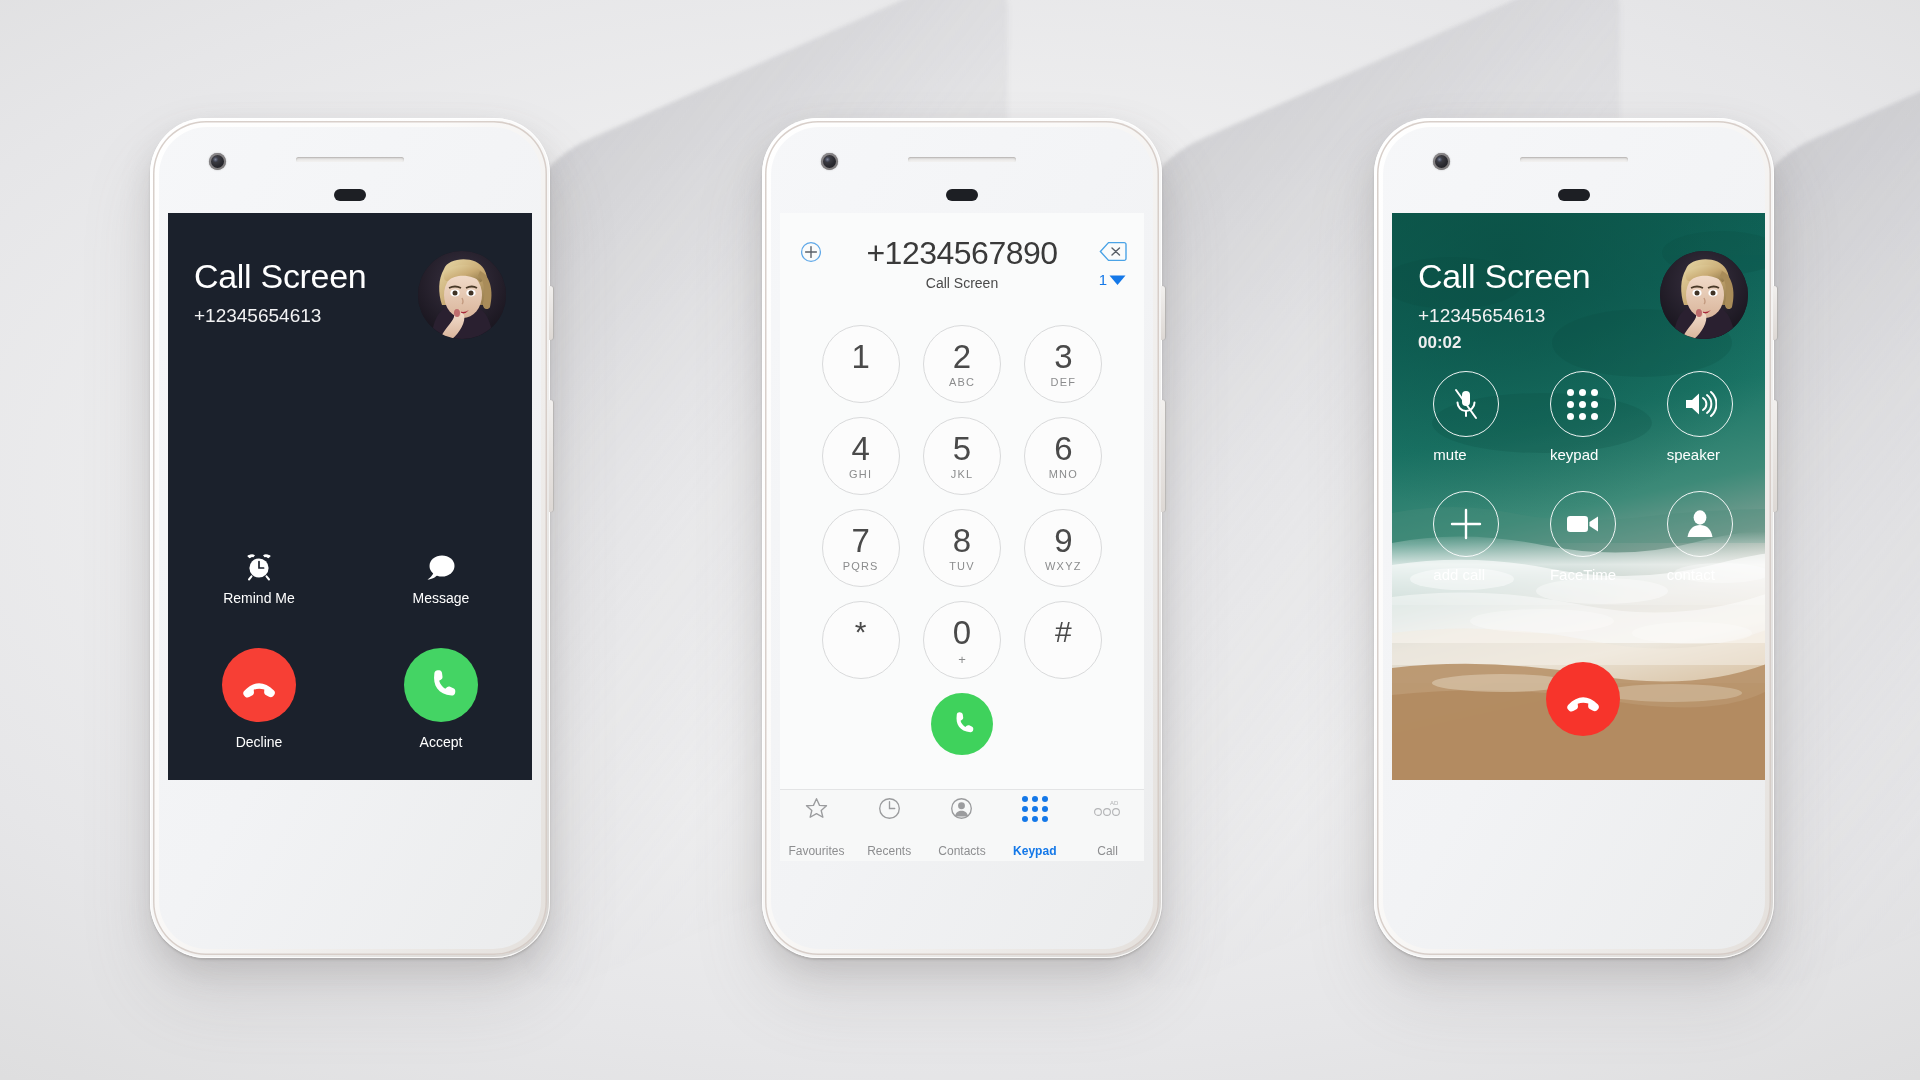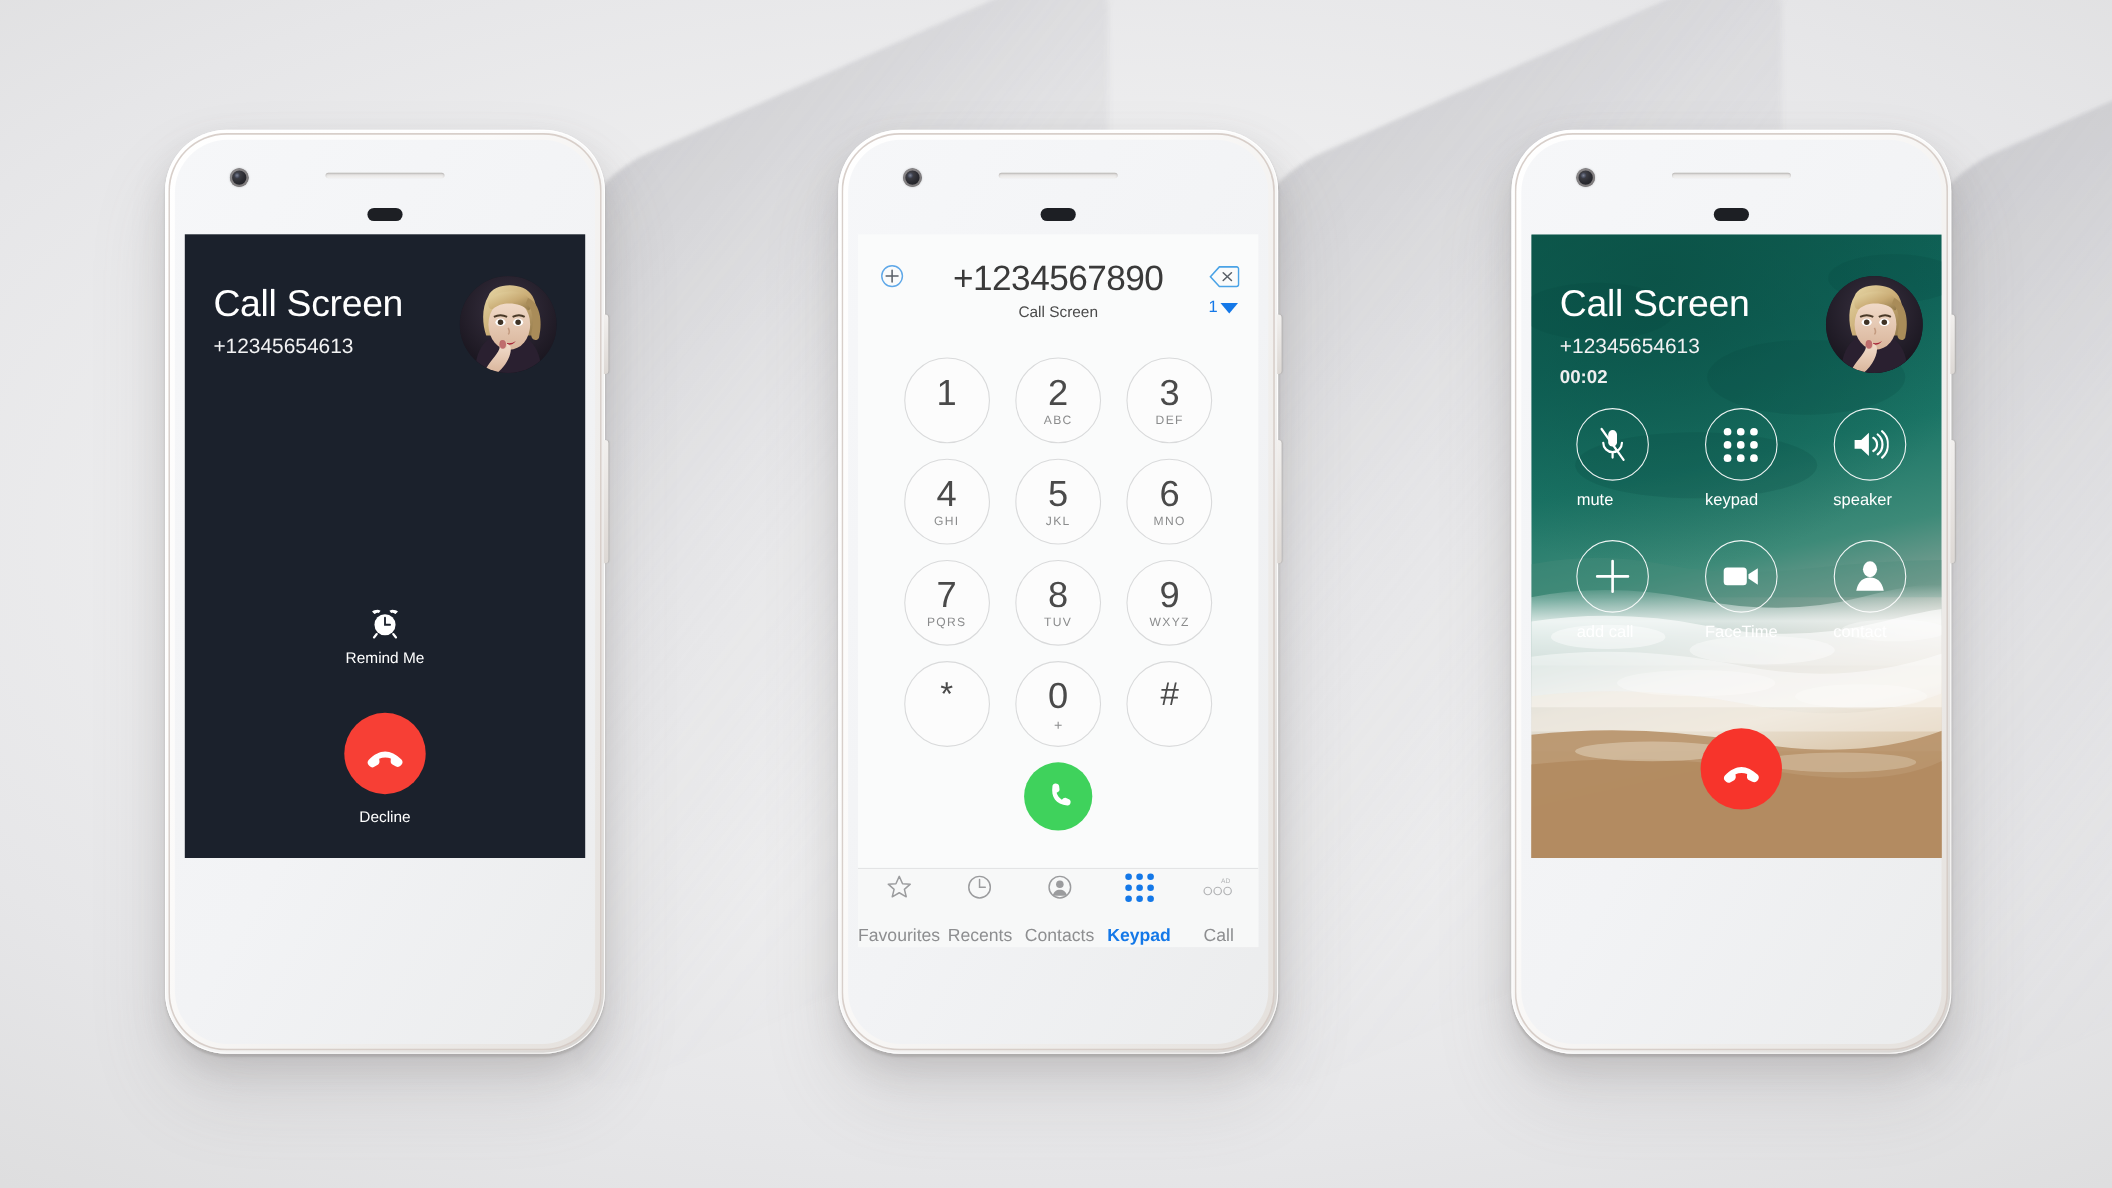--- a/index.html
+++ b/index.html
@@ -194,21 +194,21 @@
 
   .tabbar {
     position: absolute; left: 0; right: 0; bottom: 0;
     height: 72px;
     background: #f7f8f8;
     border-top: 1px solid #e3e4e5;
     display: flex; align-items: center;
   }
   .tab { flex: 1; text-align: center; color: #8d8e90; }
   .tab .ti { height: 30px; display:flex; align-items:center; justify-content:center; }
-  .tab .tl { font-size: 16px; margin-top: 20px; }
+  .tab .tl { font-size: 12px; margin-top: 20px; }
   .tab.active { color: #1478e8; }
   .tab.active .tl { font-weight: 700; }
 
   
   .s-incall { color: #fff; position: relative; }
   .wallpaper { position: absolute; inset: 0; }
   .ctrl-grid {
     position: absolute; left: 16px; right: 16px; top: 158px;
     display: grid;
     grid-template-columns: repeat(3, 1fr);
@@ -303,32 +303,49 @@
                 <path d="M4 4.2 A6 6 0 0 1 11 3.2 L9.4 5.2 A3.6 3.6 0 0 0 5.6 5.9 Z" fill="#fff"></path>
                 <path d="M26 4.2 A6 6 0 0 0 19 3.2 L20.6 5.2 A3.6 3.6 0 0 1 24.4 5.9 Z" fill="#fff"></path>
                 <circle cx="15" cy="16" r="9.6" fill="#fff"></circle>
                 <path d="M15 9.5 L15 16 L19.6 16" stroke="#1b212c" stroke-width="1.7" fill="none" stroke-linecap="round"></path>
                 <path d="M7.5 24.4 L5 27.5" stroke="#fff" stroke-width="2" stroke-linecap="round"></path>
                 <path d="M22.5 24.4 L25 27.5" stroke="#fff" stroke-width="2" stroke-linecap="round"></path>
               </svg>
             </div>
             <div class="lb">Remind Me</div>
           </div>
+          <div class="quick">
+            <div class="ic">
+              <svg width="32" height="28" viewBox="0 0 32 28">
+                <ellipse cx="17" cy="12" rx="12.5" ry="10.5" fill="#fff"></ellipse>
+                <path d="M9 18 C7 22 5 24 2.5 25.5 C7 25.5 11 23 12.8 20.5 Z" fill="#fff"></path>
+              </svg>
+            </div>
+            <div class="lb">Message</div>
+          </div>
         </div>
 
         <div class="action-row">
           <div class="action">
             <div class="big-btn red">
               <svg width="40" height="40" viewBox="0 0 40 40">
                 <g transform="rotate(134 20 20)">
                   <path d="M13.5 5.5 c0-1.9 1.6-3.4 3.5-3.4 h1.3 c1.5 0 2.8 1 3.2 2.5 l1 3.6 c.3 1.2-.1 2.4-1 3.2 l-1.9 1.6 c1.5 3.3 4.2 6 7.5 7.5 l1.6-1.9 c.8-.9 2-1.3 3.2-1 l3.6 1 c1.5.4 2.5 1.7 2.5 3.2 v1.3 c0 1.9-1.5 3.5-3.4 3.5 C20.5 26.6 13.5 19.6 13.5 5.5 Z" fill="#fff"></path>
                 </g>
               </svg>
             </div>
             <div class="lb">Decline</div>
+          </div>
+          <div class="action">
+            <div class="big-btn green">
+              <svg width="38" height="38" viewBox="0 0 40 40">
+                <path d="M10.5 4.5 c0-1.9 1.6-3.4 3.5-3.4 h1.3 c1.5 0 2.8 1 3.2 2.5 l1 3.6 c.3 1.2-.1 2.4-1 3.2 l-1.9 1.6 c1.5 3.3 4.2 6 7.5 7.5 l1.6-1.9 c.8-.9 2-1.3 3.2-1 l3.6 1 c1.5.4 2.5 1.7 2.5 3.2 v1.3 c0 1.9-1.5 3.5-3.4 3.5 C17.5 25.6 10.5 18.6 10.5 4.5 Z" fill="#fff" transform="translate(1,4) rotate(8 20 15)"></path>
+              </svg>
+            </div>
+            <div class="lb">Accept</div>
           </div>
         </div>
 
       </div>
     </div>
   </div>
 
   <div class="long-shadow" style="left:1132px; top:170px;"></div>
   <div class="phone" id="p2" style="left:762px; top:118px;">
     <div class="side-btn b1"></div>

